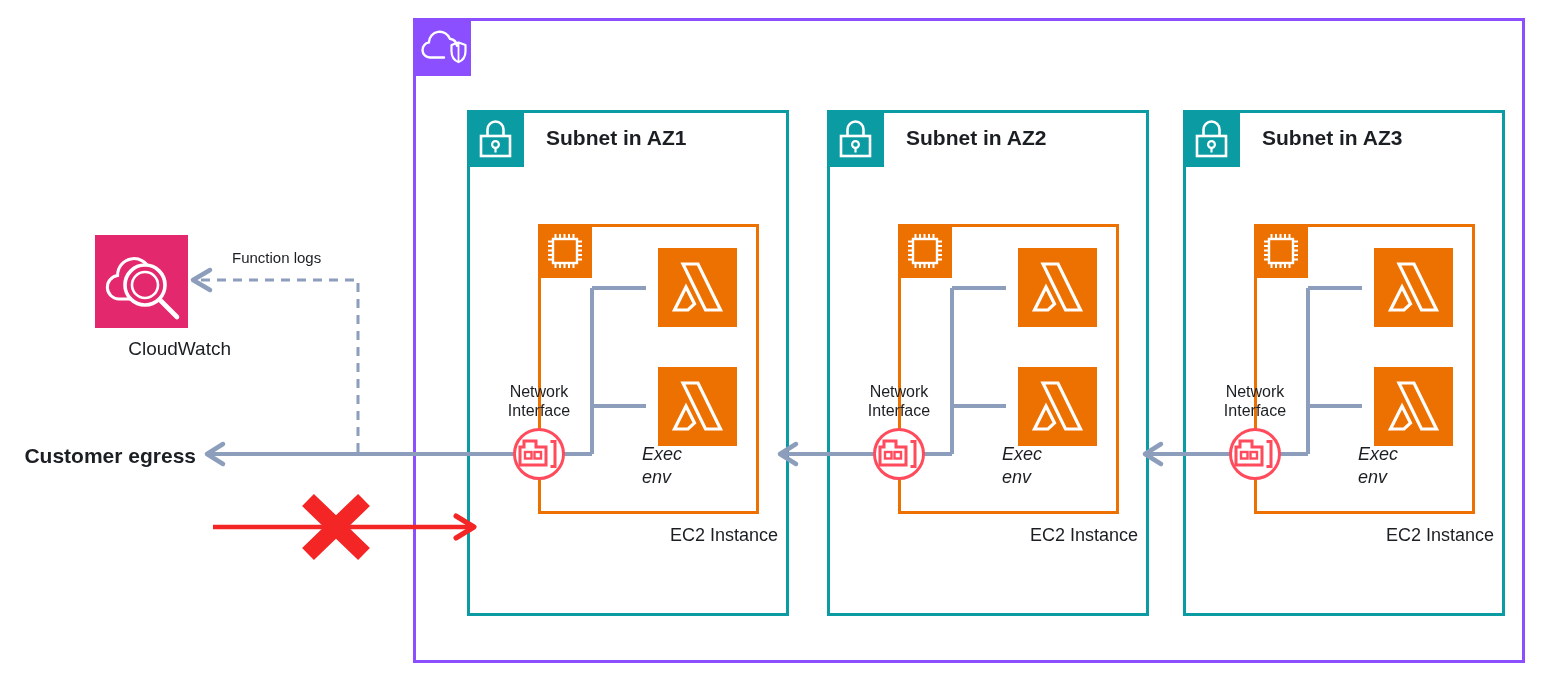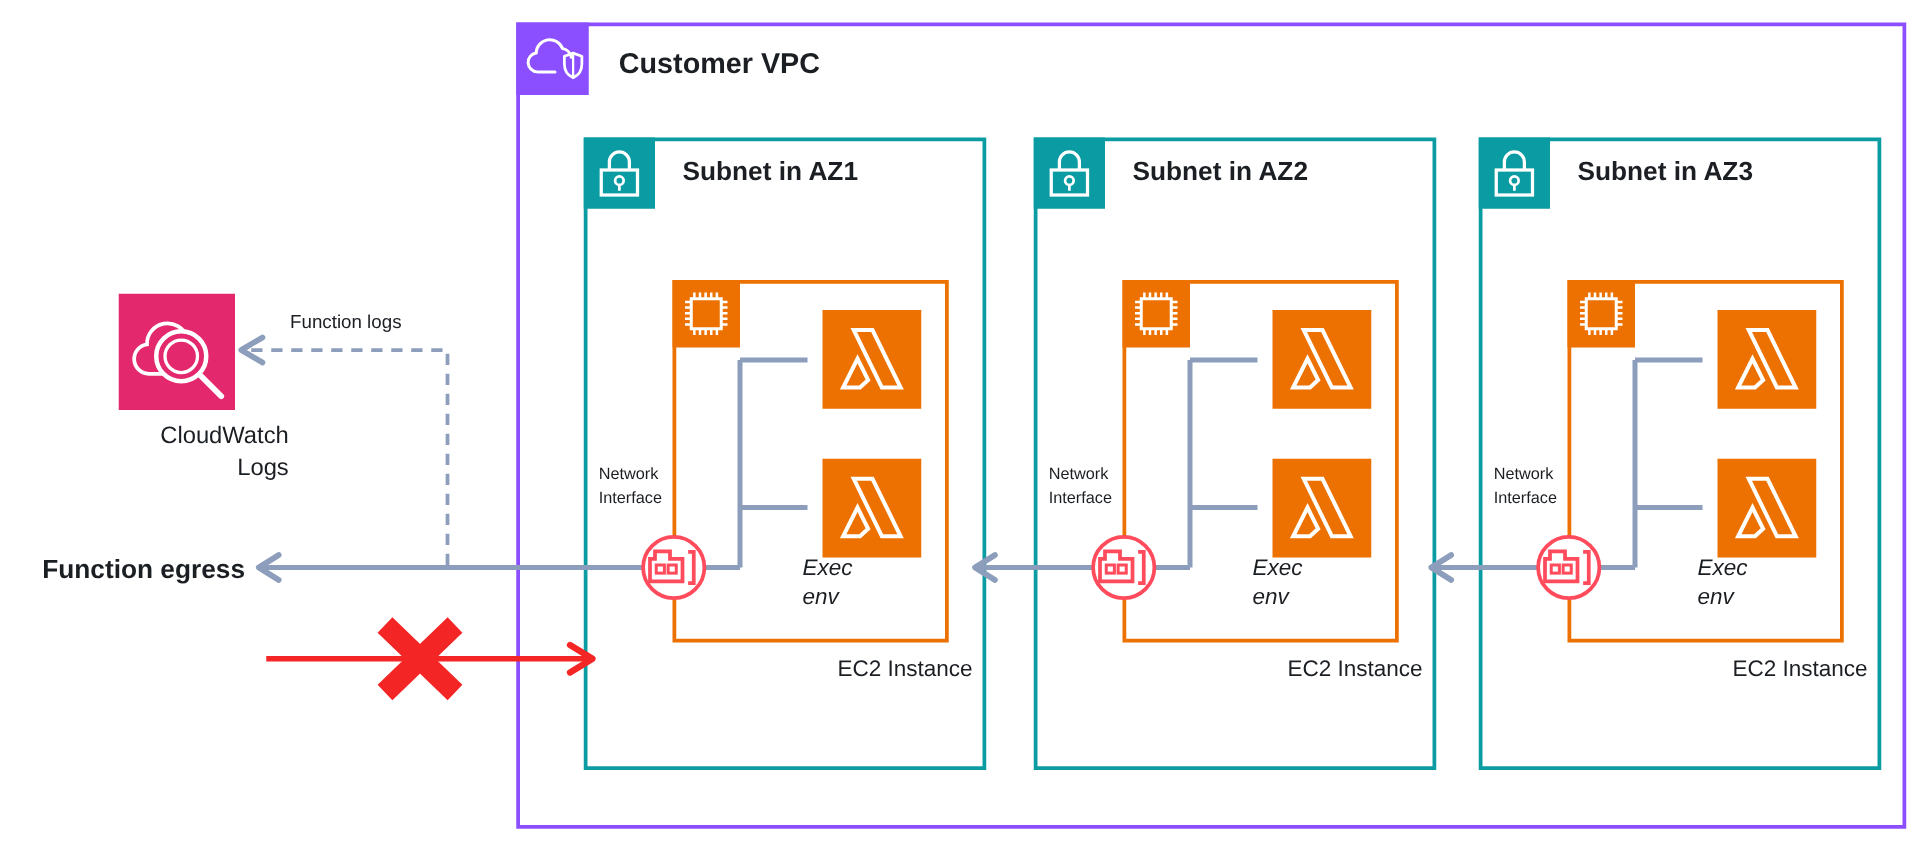--- a/index.html
+++ b/index.html
@@ -42,21 +42,21 @@
   .cw-icon{left:95px;top:235px;width:93px;height:93px;background:var(--c-pink);}
   .ni-circle{
     left:43px;top:315px;width:52px;height:52px;border-radius:50%;
     background:#fff;border:3px solid var(--c-rose);box-sizing:border-box;
     display:flex;align-items:center;justify-content:center;z-index:10;
   }
   
   .t{z-index:10;line-height:1.25;}
   .vpc-title{left:79px;top:15px;font-size:23px;font-weight:700;white-space:nowrap;}
   .subnet-title{left:76px;top:12px;font-size:21px;font-weight:700;white-space:nowrap;}
-  .ni-label{left:9px;top:256px;width:120px;text-align:left;font-size:13px;line-height:19px;}
+  .ni-label{left:9px;top:269px;width:120px;text-align:center;font-size:16px;line-height:19px;}
   .exec-label{left:172px;top:330px;width:100px;font-size:18px;line-height:23px;font-style:italic;}
   .ec2-label{left:148px;top:411px;width:160px;text-align:right;font-size:18px;white-space:nowrap;}
   .cw-label{left:51px;top:336px;width:180px;text-align:right;font-size:19px;line-height:26px;}
   .fn-logs{left:232px;top:249px;font-size:15px;font-weight:400;white-space:nowrap;}
   .fn-egress{left:0;top:443px;width:196px;text-align:right;font-size:21px;font-weight:700;white-space:nowrap;}
   .no-ingress{left:0;top:515px;width:196px;text-align:right;font-size:21px;font-weight:700;white-space:nowrap;}
   
   #wires{left:0;top:0;width:1543px;height:680px;z-index:5;pointer-events:none;}
   .wire{stroke:var(--c-line);stroke-width:4;fill:none;}
   .wire-head{stroke:var(--c-line);stroke-width:4.5;fill:none;stroke-linecap:round;stroke-linejoin:round;}
@@ -74,35 +74,33 @@
   <div class="abs icon-sq cw-icon">
     <svg class="glyph" width="93" height="93" viewBox="0 0 93 93">
       <path d="M 38,64 H 24 A 11.8,11.8 0 0 1 22.6,40.5 A 16.4,16.4 0 0 1 54.5,34.7 A 12.6,12.6 0 0 1 66.6,47.4 c 0,2.4 -0.7,4.6 -1.9,6.5" fill="none" stroke="#fff" stroke-width="3" stroke-linecap="round"></path>
       <circle cx="50" cy="50" r="20" fill="#E3286D" stroke="#fff" stroke-width="3.6"></circle>
       <circle cx="50" cy="50" r="13" fill="none" stroke="#fff" stroke-width="2.6"></circle>
       <path d="M 65,65 L 82,82" stroke="#fff" stroke-width="4.6" stroke-linecap="round"></path>
     </svg>
   </div>
   <div class="abs t cw-label">
     <span style="display:block">CloudWatch</span>
-    <span style="display:block">Logs</span>
   </div>
 
   <div class="abs t fn-logs">Function logs</div>
-  <div class="abs t fn-egress">Function egress</div>
+  <div class="abs t fn-egress">Customer egress</div>
 
   <div class="abs vpc-box">
     <div class="abs icon-sq vpc-icon">
       <svg class="glyph" width="58" height="58" viewBox="0 0 58 58">
         <path d="M 31,39.5 H 16.8 A 7.6,7.6 0 0 1 15.9,24.4 A 10.9,10.9 0 0 1 37,20.8 a 8.4,8.4 0 0 1 7,7.0" fill="none" stroke="#fff" stroke-width="2.4" stroke-linecap="round"></path>
         <path d="M 45.5,24.5 L 52.5,27 V 33.2 C 52.5,38.8 49.6,42.4 45.5,44.1 C 41.4,42.4 38.5,38.8 38.5,33.2 V 27 Z" fill="none" stroke="#fff" stroke-width="2.2" stroke-linejoin="round"></path>
         <path d="M 45.5,24.5 V 44.1" stroke="#fff" stroke-width="1.8"></path>
       </svg>
     </div>
-    <div class="abs t vpc-title">Customer VPC</div>
 
   </div>
 
   <div class="abs subnet sn1">
     <div class="abs icon-sq subnet-icon">
       <svg class="glyph" width="57" height="57" viewBox="0 0 57 57">
         <path d="M 20.5,26 v -6.5 a 8,8 0 0 1 16,0 V 26" fill="none" stroke="#fff" stroke-width="2.6"></path>
         <rect x="14" y="26" width="29" height="20" fill="none" stroke="#fff" stroke-width="2.6"></rect>
         <circle cx="28.5" cy="34.5" r="3.4" fill="none" stroke="#fff" stroke-width="2.2"></circle>
         <path d="M 28.5,37.9 V 42.5" stroke="#fff" stroke-width="2.2"></path>

